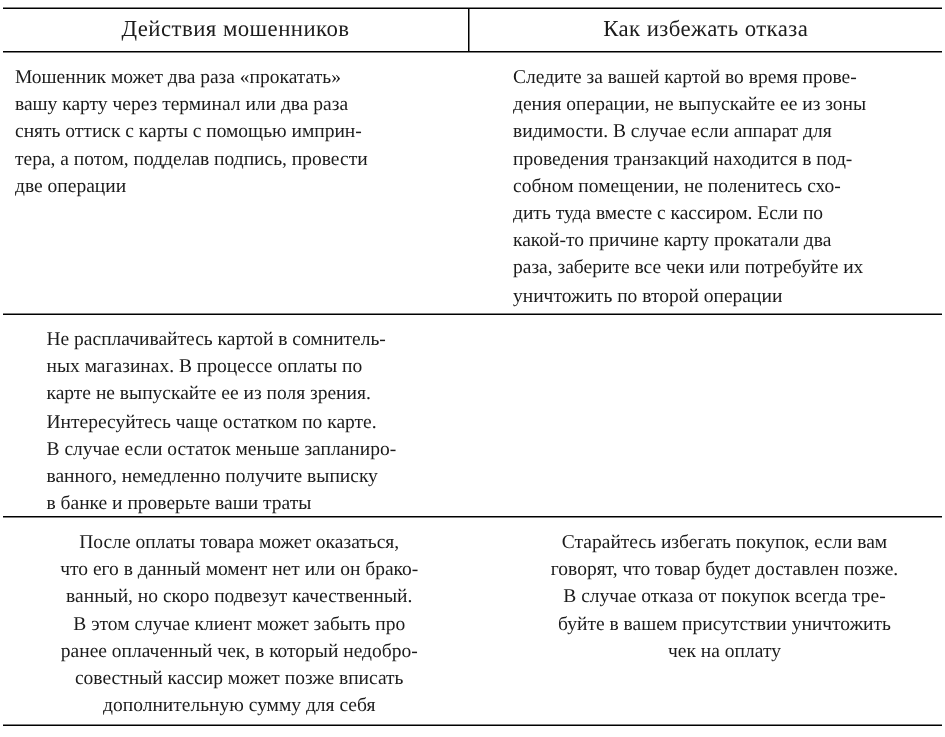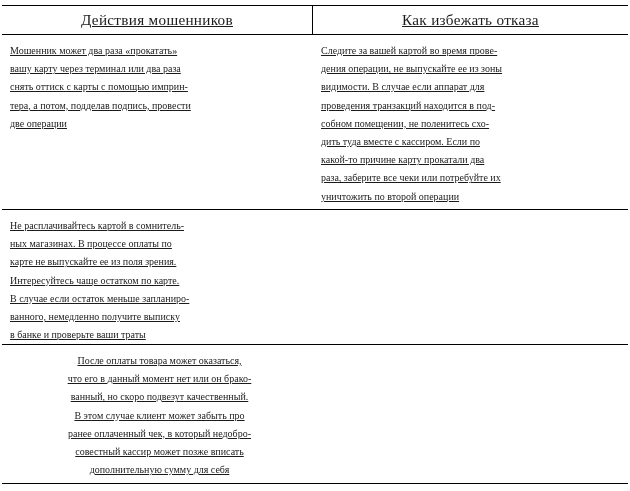--- a/index.html
+++ b/index.html
@@ -10,21 +10,20 @@
   body {
     width: 630px;
     height: 491px;
     overflow: hidden;
     font-family: "Liberation Serif", "DejaVu Serif", serif;
     color: #1b1b1b;
   }
   .table {
     margin: 5px 2px 0 2px;
     border-top: 1.5px solid #000;
-    text-decoration: underline;
   }
   .header-row {
     display: grid;
     grid-template-columns: 311px 1fr;
     height: 28px;
     border-bottom: 1.5px solid #000;
   }
   .header-cell {
     display: flex;
     align-items: center;
@@ -38,28 +37,29 @@
   .body-row {
     display: grid;
     grid-template-columns: 311px 1fr;
     border-bottom: 1px solid #000;
     overflow: hidden;
   }
   .body-row.row-1 { height: 174px; }
   .body-row.row-2 { height: 134px; }
   .body-row.row-3 { height: 138px; border-bottom: 1.2px solid #000; text-align: center; }
   .cell {
-    font-size: 10px;
+    font-size: 13px;
     line-height: 18.2px;
     white-space: pre;
     overflow: hidden;
     padding: 7px 4px 0 8px;
   }
   .cell.right {
     padding-left: 8px;
+    margin-left: 21px;
   }
 </style>
 </head>
 <body>
 
 <div class="table">
   <div class="header-row">
     <div class="header-cell left">Действия мошенников</div>
     <div class="header-cell right">Как избежать отказа</div>
   </div>
@@ -92,14 +92,19 @@
   </div>
 
   <div class="body-row row-3">
     <div class="cell left">После оплаты товара может оказаться,
 что его в данный момент нет или он брако-
 ванный, но скоро подвезут качественный.
 В этом случае клиент может забыть про
 ранее оплаченный чек, в который недобро-
 совестный кассир может позже вписать
 дополнительную сумму для себя</div>
+    <div class="cell right">Старайтесь избегать покупок, если вам
+говорят, что товар будет доставлен позже.
+В случае отказа от покупок всегда тре-
+буйте в вашем присутствии уничтожить
+чек на оплату</div>
   </div>
 </div>
 
 </body></html>

